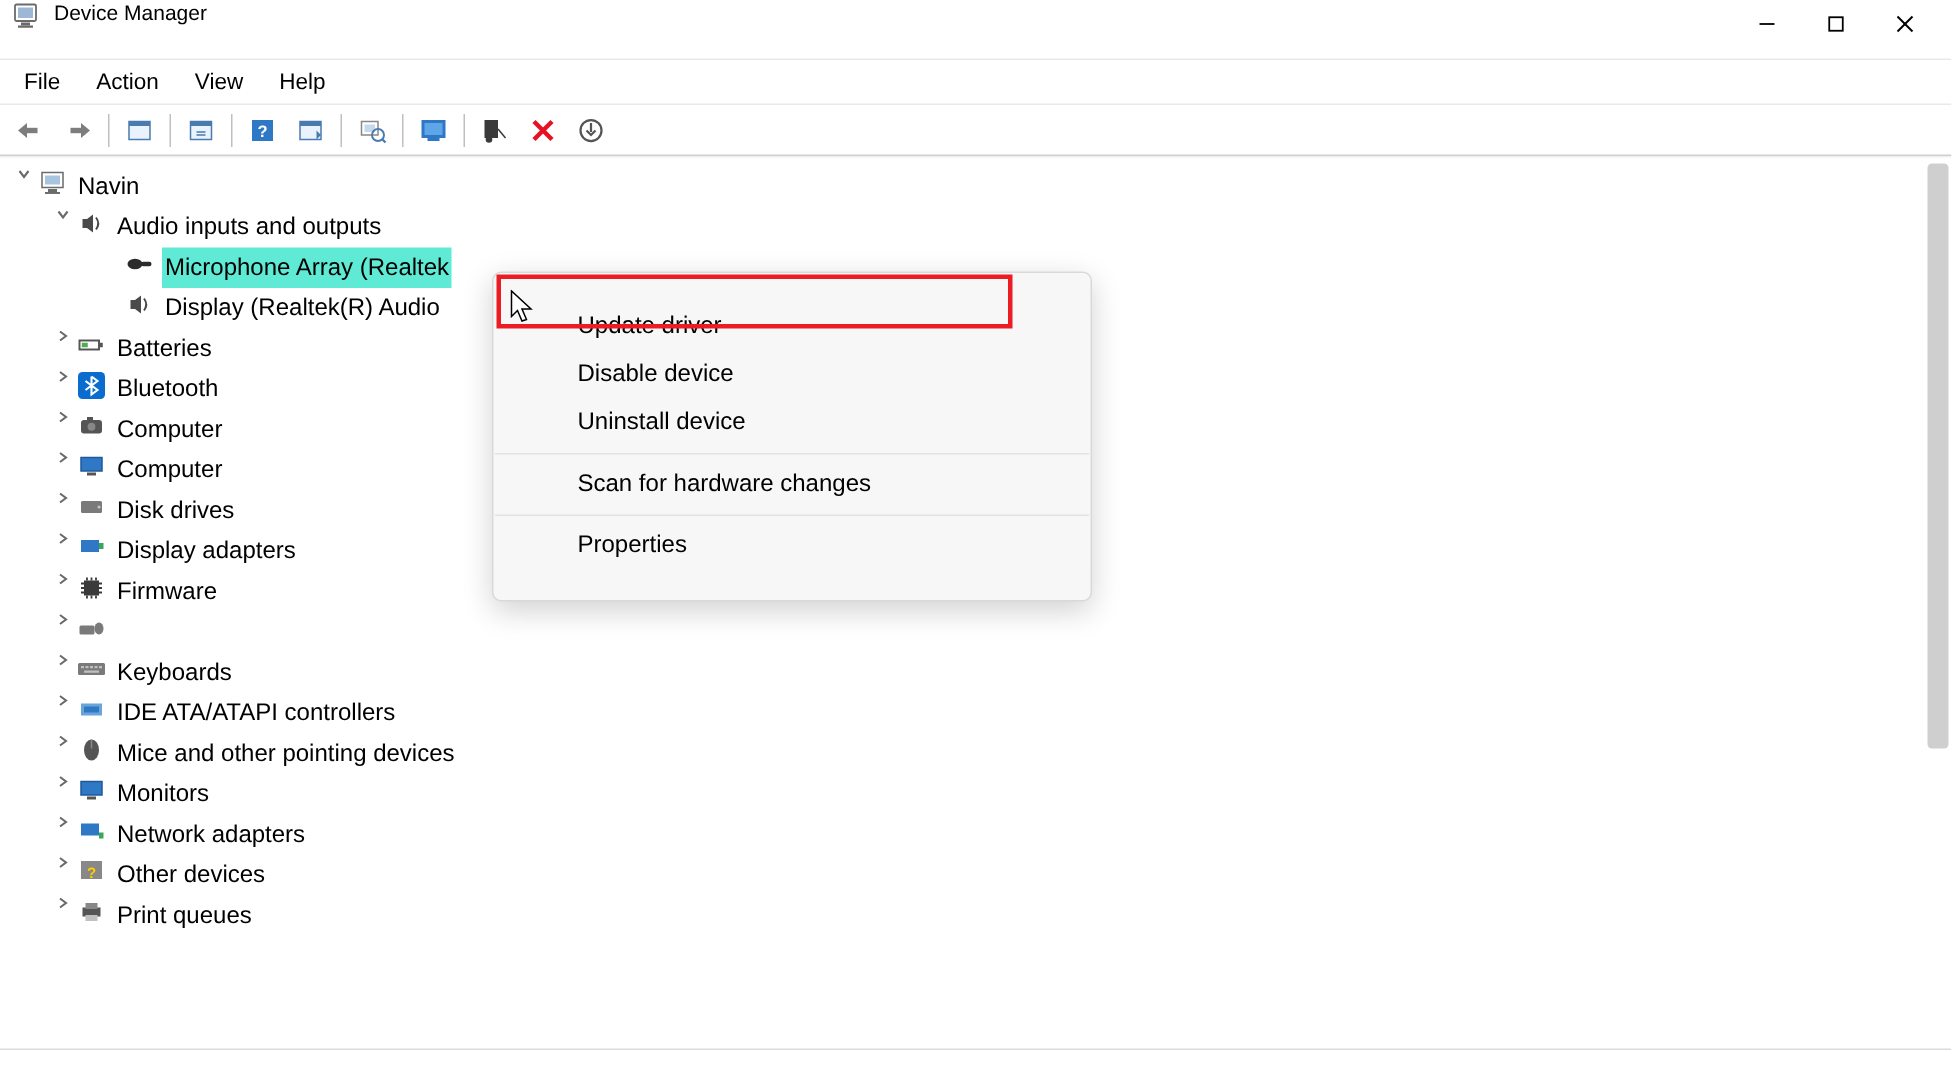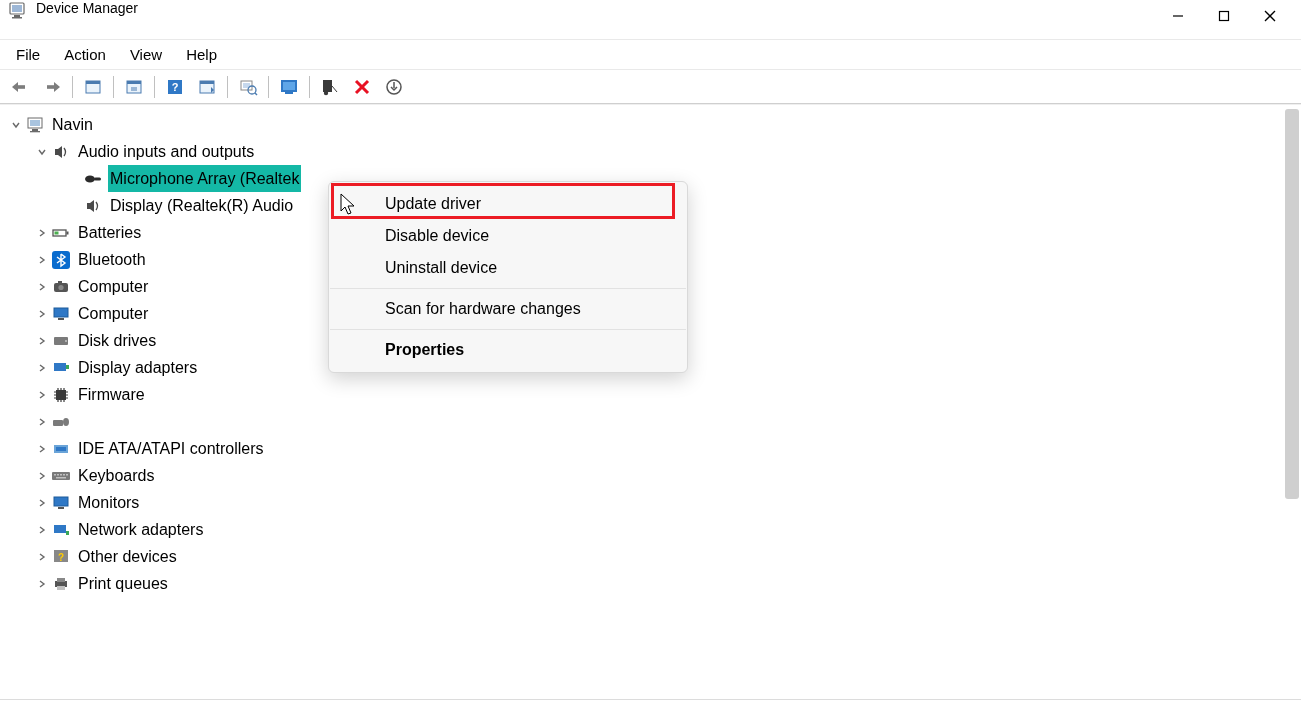--- a/index.html
+++ b/index.html
@@ -15,35 +15,35 @@
   .menubar{height:30px;display:flex;align-items:center;padding:0 4px;border-bottom:1px solid #e9e9e9}
   .menubar .menu-item{padding:4px 12px;font-size:15px}
   
   .toolbar{height:34px;display:flex;align-items:center;padding:2px 4px;border-bottom:1px solid #cfcfcf;gap:0}
   .tbtn{width:28px;height:26px;display:flex;align-items:center;justify-content:center;margin:0 2px}
   .tsep{width:1px;height:22px;background:#c0c0c0;margin:0 4px}
   svg{display:block}
   
   .content{position:relative;height:calc(722px - 40px - 30px - 34px - 4px);overflow:hidden;border-top:1px solid #efefef}
   .tree{padding:6px 0 6px 8px;font-size:16px;line-height:27px;white-space:nowrap;height:100%;overflow:hidden}
-  .row{display:flex;align-items:center;height:27px}
+  .row{display:flex;height:27px}
   .exp{width:16px;display:flex;justify-content:center;color:#5a5a5a;font-size:12px}
   .exp svg{stroke:#6a6a6a}
   .ic{width:22px;height:22px;display:flex;align-items:center;justify-content:center;margin:0 4px 0 0}
   .label{padding:0 2px}
-  .sel .label{background:#14b8a6}
+  .sel .label{background:#5eead4}
   .lvl0{padding-left:0}
   .lvl1{padding-left:26px}
   .lvl2{padding-left:58px}
   
   .vscroll{position:absolute;right:2px;top:4px;width:14px;height:390px;background:#cfcfcf;border-radius:3px}
   
-  .ctxmenu{position:absolute;left:328px;top:76px;width:360px;background:#f7f7f7;border:1px solid #d9d9d9;border-radius:6px;box-shadow:0 6px 20px rgba(0,0,0,.18);padding:6px 0;font-size:16px}
+  .ctxmenu{position:absolute;left:328px;top:76px;width:400px;background:#f7f7f7;border:1px solid #d9d9d9;border-radius:6px;box-shadow:0 6px 20px rgba(0,0,0,.18);padding:20px 0;font-size:16px}
   .ctx-item{height:32px;display:flex;align-items:center;padding:0 24px 0 56px;position:relative}
-  .ctx-item.bold{font-weight:700}
+  .ctx-item.bold{font-weight:400}
   .ctx-sep{height:1px;background:#e2e2e2;margin:4px 1px}
   .ctx-highlight{position:absolute;left:331px;top:78px;width:344px;height:36px;border:3px solid #ec1c24;pointer-events:none}
   .cursor{position:absolute;left:340px;top:88px;pointer-events:none}
   .bottom-line{position:absolute;left:0;right:0;bottom:18px;height:1px;background:#dcdcdc}
 </style>
 </head>
 <body>
 
 <div class="titlebar">
   <div class="app-icon">
@@ -324,53 +324,67 @@
           <svg width="10" height="10" fill="none">
             <path d="M3 2 L7 5 L3 8" stroke-width="1.4"></path>
           </svg>
         </span>
         <span class="ic">
           <svg width="20" height="16" viewBox="0 0 20 16">
             <rect x="2" y="6" width="10" height="6" rx="1" fill="#7a7a7a"></rect>
             <ellipse cx="15" cy="8" rx="3" ry="4" fill="#7a7a7a"></ellipse>
           </svg>
         </span>
-      </div>
-    <div class="row lvl1">
-        <span class="exp">
-          <svg width="10" height="10" fill="none">
-            <path d="M3 2 L7 5 L3 8" stroke-width="1.4"></path>
-          </svg>
-        </span>
-        <span class="ic">
-          <svg width="18" height="14" viewBox="0 0 18 14">
-            <rect x="2" y="3" width="14" height="8" fill="#6aa4d8"></rect>
-            <rect x="4" y="5" width="10" height="4" fill="#2f78c6"></rect>
-          </svg>
-        </span>
-        <span class="label">IDE ATA/ATAPI controllers</span>
       </div>
     <div class="row lvl1">
         <span class="exp">
           <svg width="10" height="10" fill="none">
             <path d="M3 2 L7 5 L3 8" stroke-width="1.4"></path>
           </svg>
         </span>
         <span class="ic">
           <svg width="20" height="12" viewBox="0 0 20 12">
             <rect x="1" y="2" width="18" height="8" rx="1" fill="#7a7a7a"></rect>
             <rect x="3" y="4" width="2" height="1.5" fill="#c0c0c0"></rect>
             <rect x="6" y="4" width="2" height="1.5" fill="#c0c0c0"></rect>
             <rect x="9" y="4" width="2" height="1.5" fill="#c0c0c0"></rect>
             <rect x="12" y="4" width="2" height="1.5" fill="#c0c0c0"></rect>
             <rect x="15" y="4" width="2" height="1.5" fill="#c0c0c0"></rect>
             <rect x="5" y="7" width="10" height="1.5" fill="#c0c0c0"></rect>
           </svg>
         </span>
         <span class="label">Keyboards</span>
+      </div>
+    <div class="row lvl1">
+        <span class="exp">
+          <svg width="10" height="10" fill="none">
+            <path d="M3 2 L7 5 L3 8" stroke-width="1.4"></path>
+          </svg>
+        </span>
+        <span class="ic">
+          <svg width="18" height="14" viewBox="0 0 18 14">
+            <rect x="2" y="3" width="14" height="8" fill="#6aa4d8"></rect>
+            <rect x="4" y="5" width="10" height="4" fill="#2f78c6"></rect>
+          </svg>
+        </span>
+        <span class="label">IDE ATA/ATAPI controllers</span>
+      </div>
+    <div class="row lvl1">
+        <span class="exp">
+          <svg width="10" height="10" fill="none">
+            <path d="M3 2 L7 5 L3 8" stroke-width="1.4"></path>
+          </svg>
+        </span>
+        <span class="ic">
+          <svg width="14" height="18" viewBox="0 0 14 18">
+            <ellipse cx="7" cy="9" rx="5" ry="7" fill="#555"></ellipse>
+            <line x1="7" y1="2" x2="7" y2="8" stroke="#888" stroke-width="1"></line>
+          </svg>
+        </span>
+        <span class="label">Mice and other pointing devices</span>
       </div>
     <div class="row lvl1">
         <span class="exp">
           <svg width="10" height="10" fill="none">
             <path d="M3 2 L7 5 L3 8" stroke-width="1.4"></path>
           </svg>
         </span>
         <span class="ic">
           <svg width="18" height="16" viewBox="0 0 18 16">
             <rect x="2" y="2" width="14" height="9" fill="#2f78c6" stroke="#1d5a9a"></rect>

